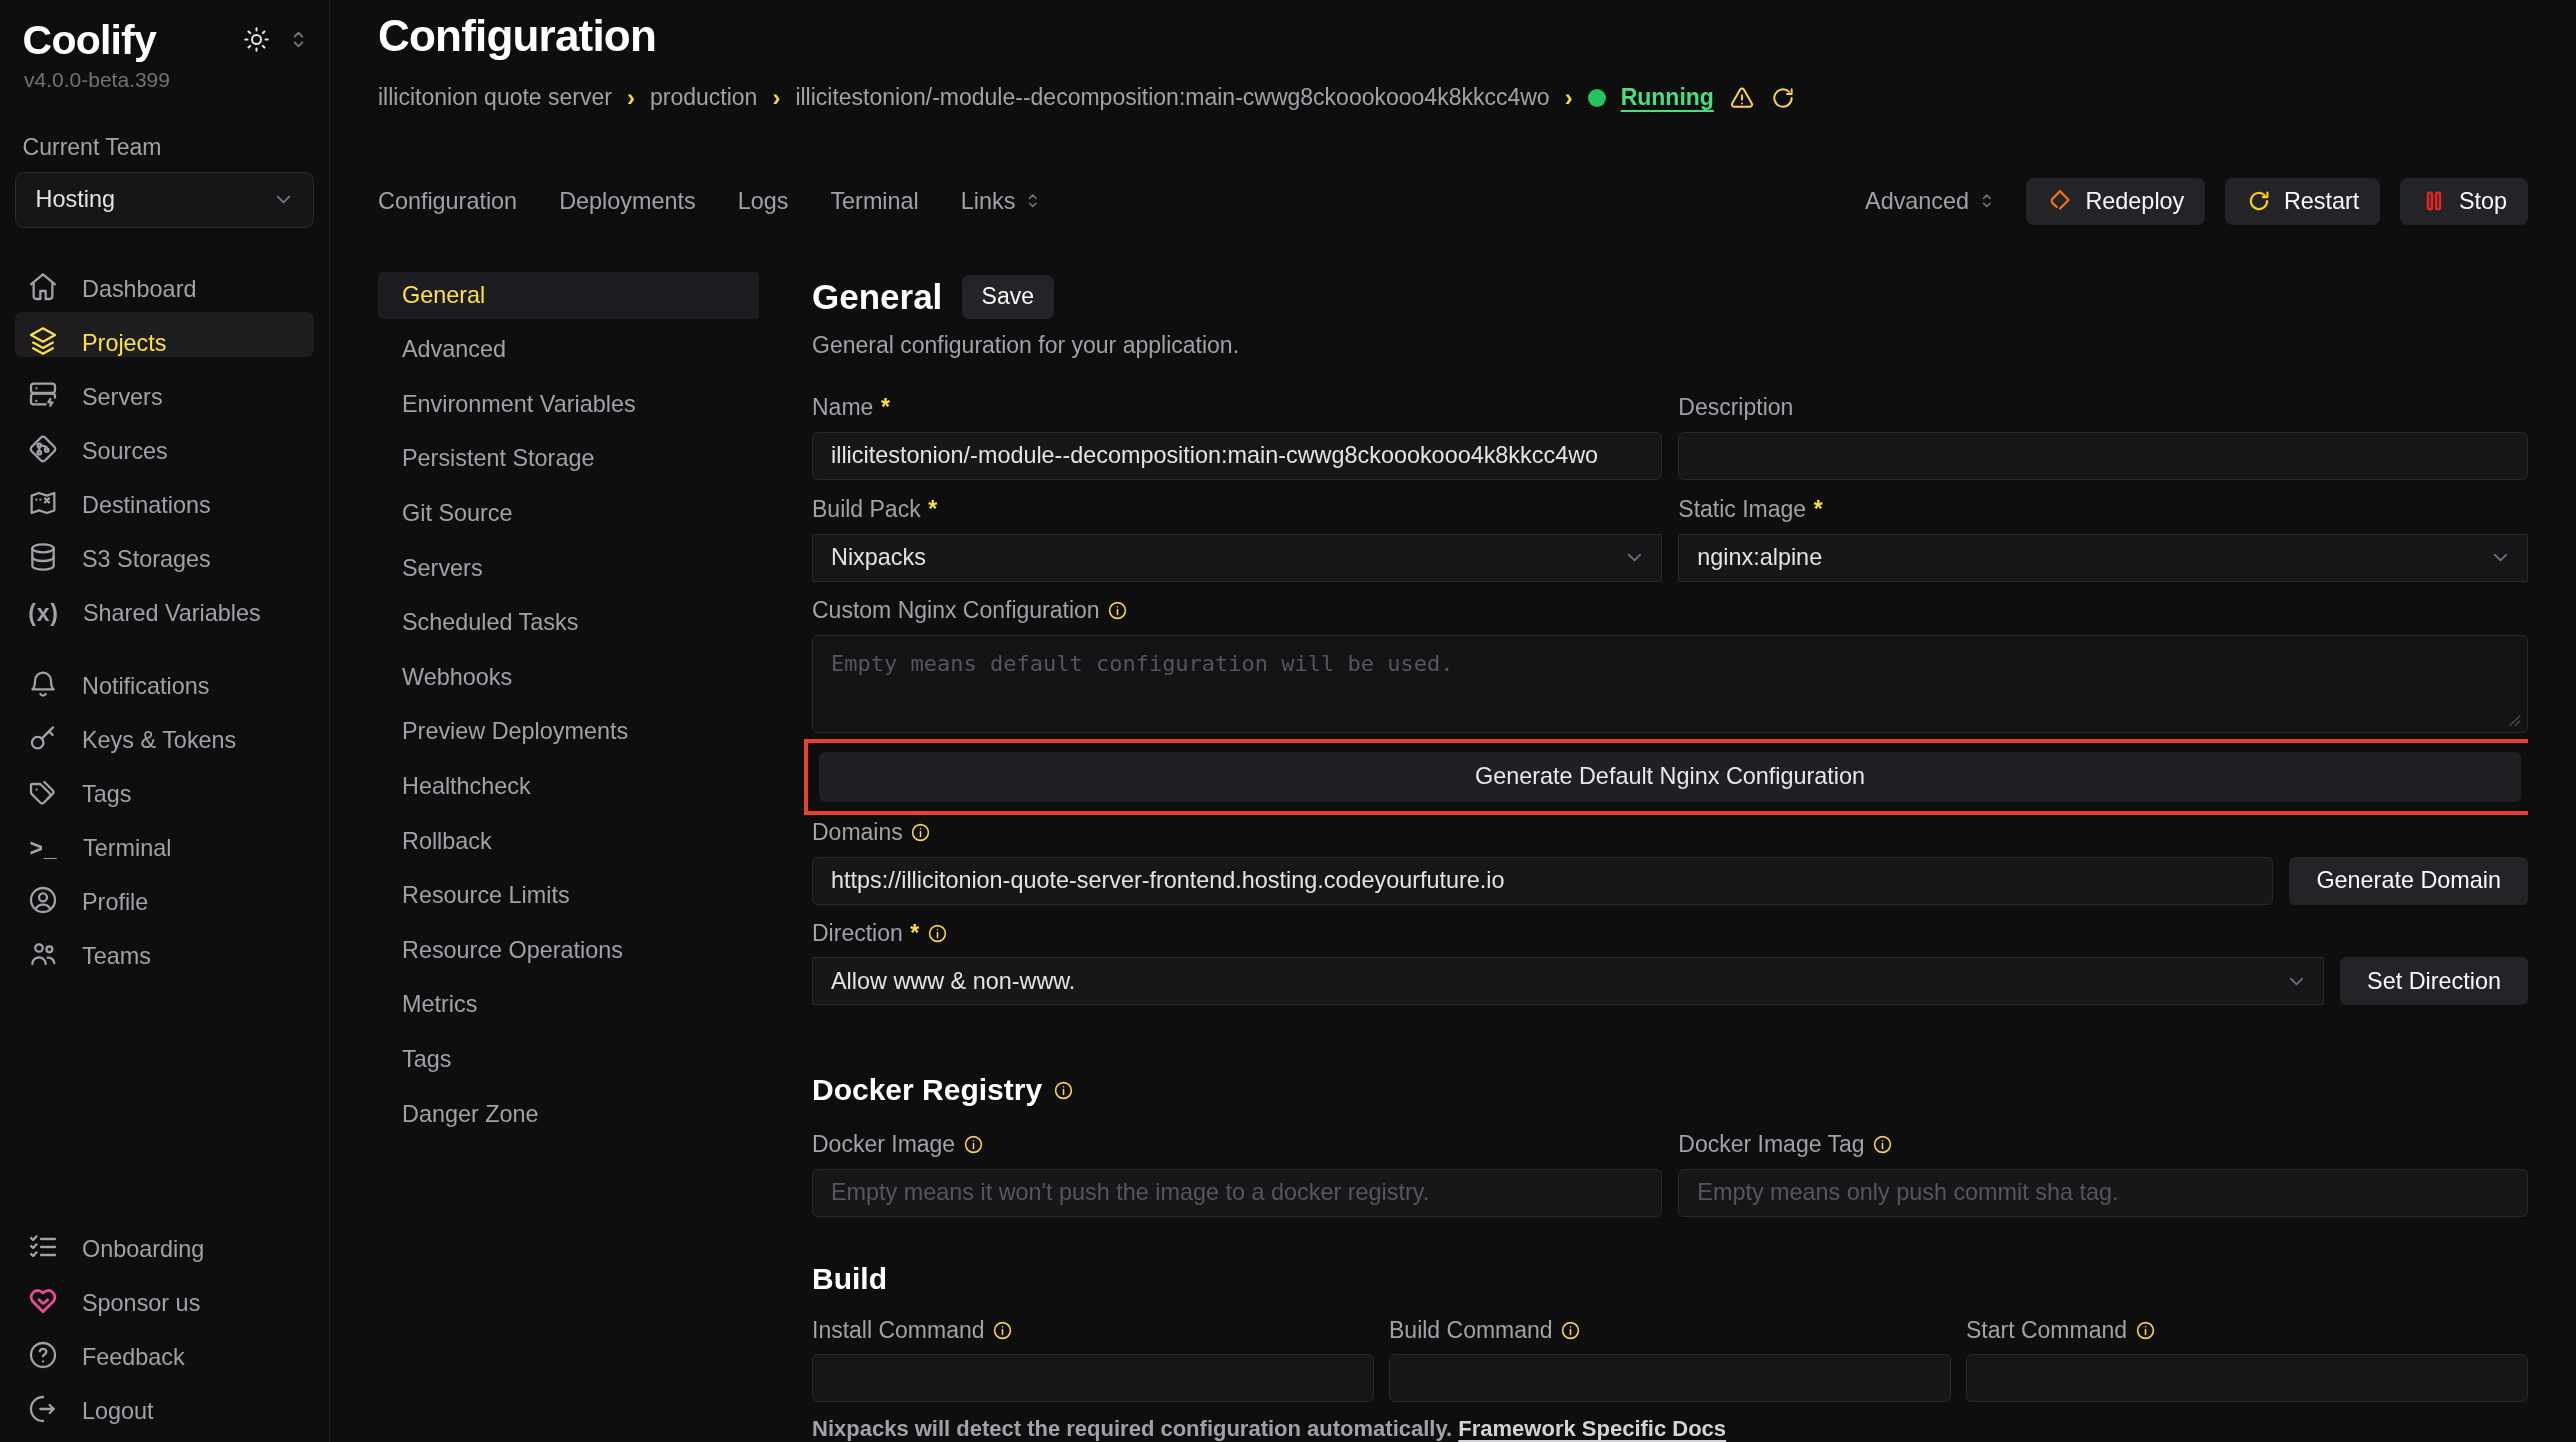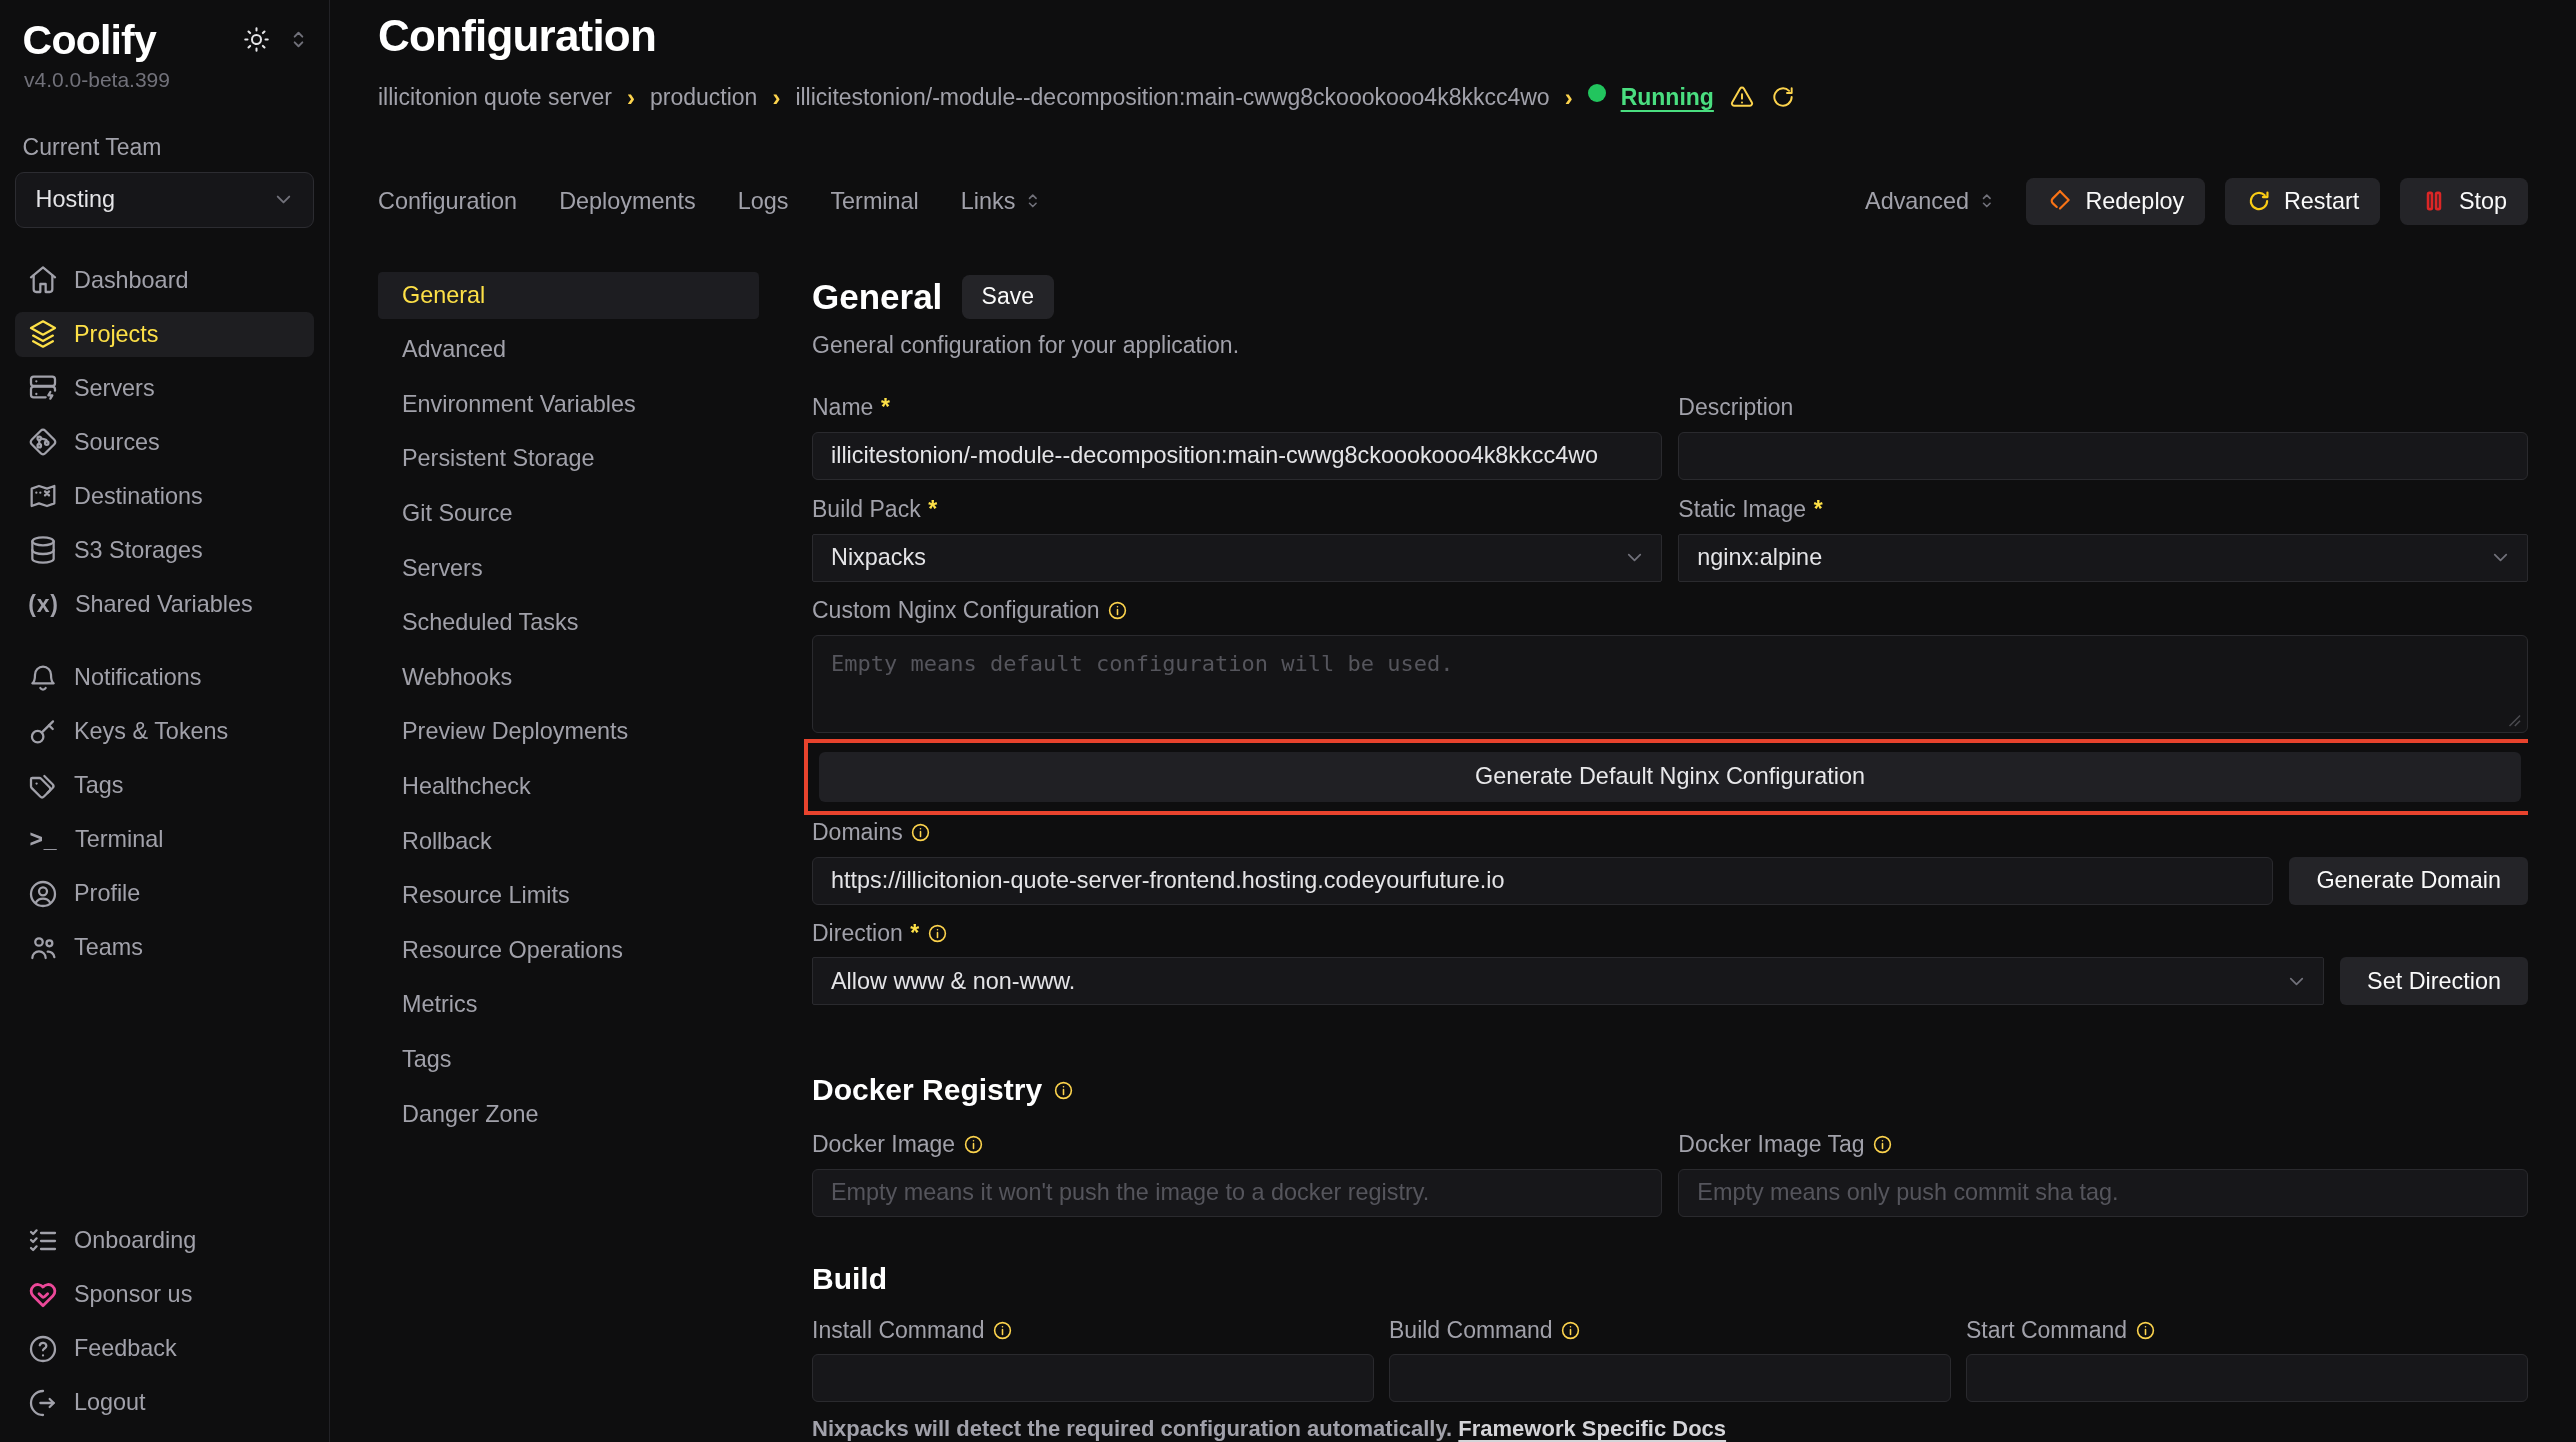--- a/index.html
+++ b/index.html
@@ -12,34 +12,34 @@
     padding:16.6px 15px 18px 15px; display:flex; flex-direction:column; background:#0e0e0f; flex:0 0 330px; }
   .logo-row { display:flex; align-items:flex-start; justify-content:space-between; padding:0 4.5px 0 7.6px; }
   .logo { font-size:41px; font-weight:bold; color:#ffffff; letter-spacing:-0.8px; }
   .logo-icons { display:flex; align-items:center; gap:16.6px; margin-top:9px; }
   .version { font-size:21px; color:#71717a; padding-left:9px; margin-top:4.5px; }
   .team-label { font-size:23px; color:#a1a1aa; padding-left:7.6px; margin-top:42px; }
   .team-select { margin-top:10.6px; height:56px; background:#161619; border:1.5px solid #2c2c31;
     border-radius:9px; display:flex; align-items:center; justify-content:space-between;
     padding:0 18px 0 19.6px; font-size:23.4px; color:#e4e4e7; cursor:pointer; }
   .nav { margin-top:30px; display:flex; flex-direction:column; flex:1; }
-  .nav-item { display:flex; align-items:center; gap:15px; height:45px; padding:0 0 0 12px;
+  .nav-item { display:flex; align-items:flex-end; gap:23px; height:45px; padding:0 0 0 12px;
     border-radius:7.6px; color:#a1a1aa; font-size:23.4px; margin-bottom:9px; cursor:pointer; }
   .nav-item.active { background:#1e1e21; color:#fde047; }
   .nav-item.active svg { color:#fde047; }
   .nav-item svg, .team-select svg { flex:0 0 auto; }
   .nav-gap { height:19.6px; }
   .nav-spacer { flex:1; }
   .icon-text { font-size:23px; font-weight:bold; width:33px; text-align:center; letter-spacing:0.8px; }
   .pink { color:#ec4899; }
 
   
   .main { flex:1; padding:10.6px 48px 0 48px; display:flex; flex-direction:column; overflow:hidden; }
   .page-title { font-size:44px; font-weight:bold; color:#ffffff; letter-spacing:-0.8px; }
-  .breadcrumb { display:flex; gap:15px; margin-top:23px; font-size:23px; color:#a1a1aa; }
+  .breadcrumb { display:flex; align-items:center; gap:15px; margin-top:23px; font-size:23px; color:#a1a1aa; }
   .crumb-sep { color:#fcd34d; font-weight:bold; font-size:24px; }
   .status-dot { width:18px; height:18px; border-radius:50%; background:#22c55e; }
   .running-link { color:#4ade80; font-weight:bold; text-decoration:underline; text-underline-offset:4.5px; cursor:pointer; }
 
   .tabs-row { display:flex; align-items:center; margin-top:66px; }
   .tabs { display:flex; align-items:center; gap:42px; }
   .tab { font-size:23.4px; color:#a1a1aa; cursor:pointer; display:flex; align-items:center; gap:7.6px; }
   .right-actions { margin-left:auto; display:flex; align-items:center; gap:19.6px; }
   .adv { display:flex; align-items:center; gap:7.6px; font-size:23.4px; color:#a1a1aa; cursor:pointer; margin-right:10.6px; }
   .act-btn { display:flex; align-items:center; gap:12px; height:47px; padding:0 21px;

